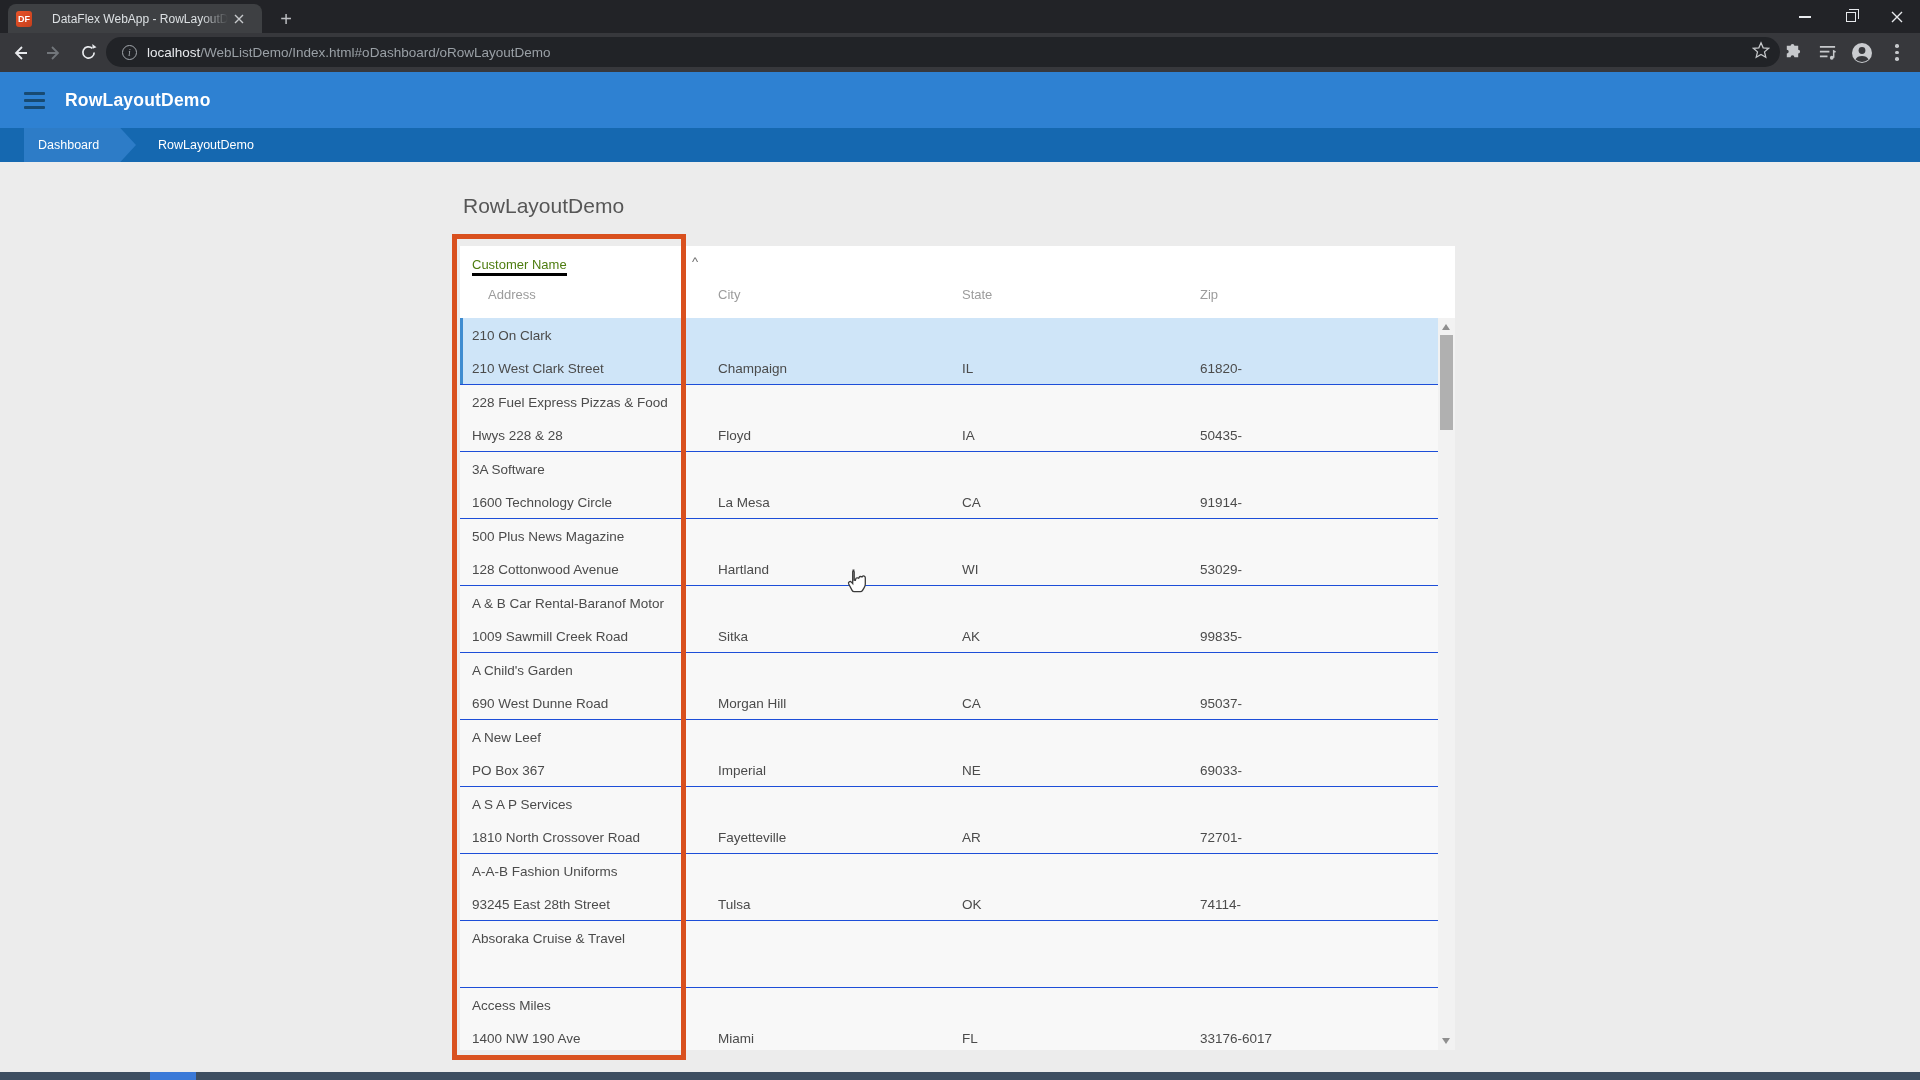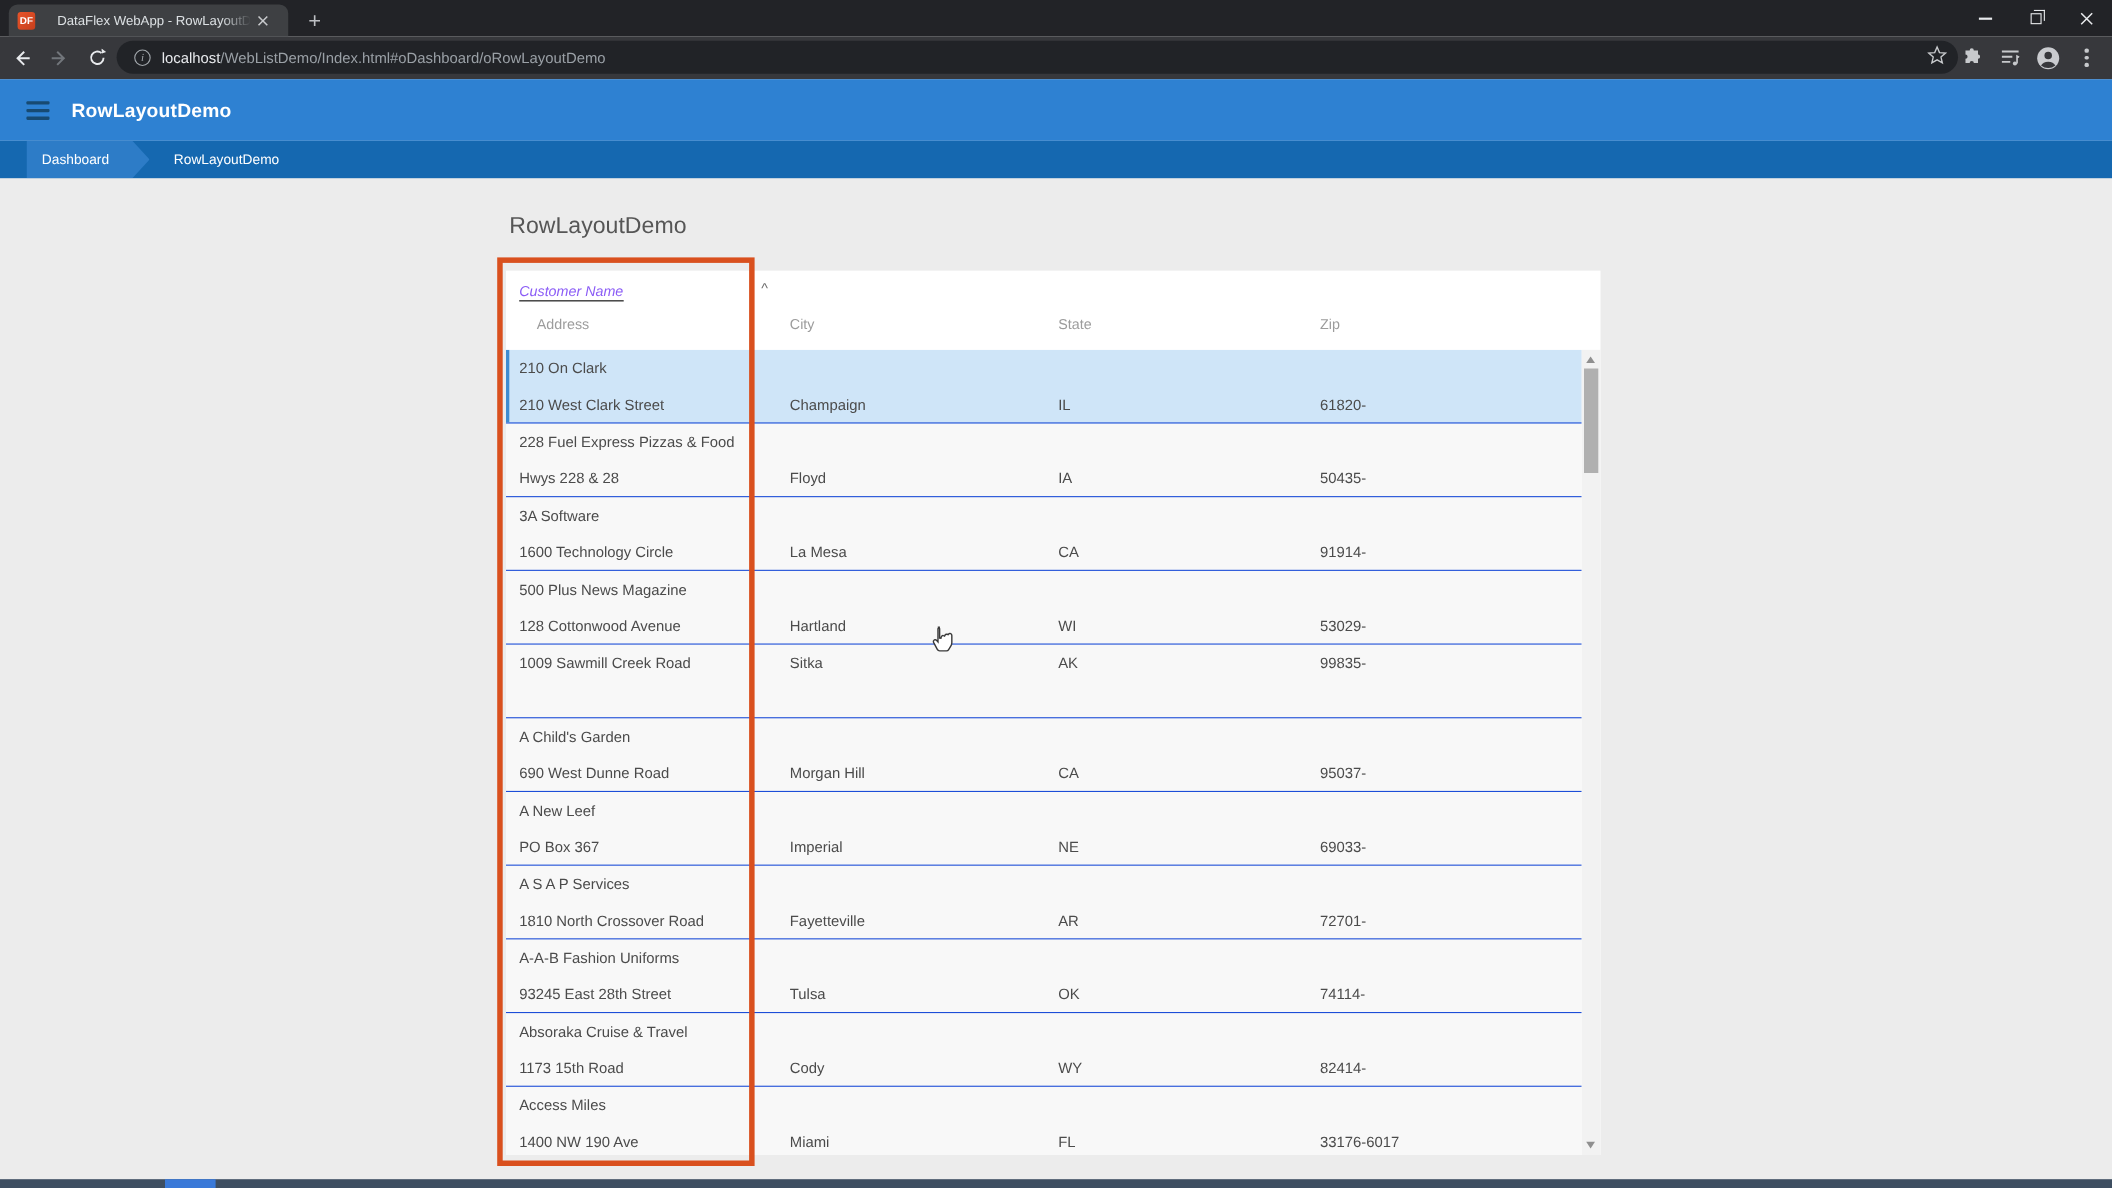--- a/index.html
+++ b/index.html
@@ -48,22 +48,22 @@
   .app-title { color:#fff; font-size:17.5px; font-weight:bold; margin-left:20px; letter-spacing:.2px; }
   .breadcrumb { position:absolute; left:0; top:128px; width:1920px; height:34px; background:var(--breadcrumb-bar,#1568b0);
                 display:flex; align-items:center; color:#fff; font-size:12.5px;padding-left:24px; }
   .crumb-chip { height:34px; width:112px; background:var(--breadcrumb-chip,#2d7cc7); display:flex; align-items:center;
                 padding-left:14px; clip-path:polygon(0 0,86% 0,100% 50%,86% 100%,0 100%); }
   .crumb-current { margin-left:22px; }
 
   
   .page-title { position:absolute; left:463px; top:194px; font-size:21px; color:#565656; }
   .panel { position:absolute; left:460px; top:246px; width:995px; height:804px; background:#fff; }
-  .group-header { position:absolute; left:12px; top:11px; font-size:13px; color:#8b5cf6;
-                  border-bottom:1px solid #000000; padding-bottom:1px;font-style:italic; }
+  .group-header { position:absolute; left:12px; top:11px; font-size:13px; color:#4d7c0f;
+                  border-bottom:3px solid #000000; padding-bottom:1px; }
   .sort-caret { position:absolute; left:232px; top:8px; font-size:13px; color:#6d6d6d; }
   .col-label { position:absolute; top:41px; font-size:13px; color:#9c9c9c; }
   .col-address { left:28px; } .col-city { left:258px; } .col-state { left:502px; } .col-zip { left:740px; }
 
   .rows { position:absolute; left:0; top:72px; width:978px; height:732px; overflow:hidden; background:#f8f8f8; }
   .row-pair { position:relative; width:978px; height:67px; border-bottom:1px solid #1d4ed8; }
   .row-line { position:relative; width:100%; height:33px; }
   .cell { position:absolute; top:50%; transform:translateY(-50%); font-size:13.5px; color:#4b4b4b; white-space:nowrap; }
   .c-name { left:12px; } .c-city { left:258px; } .c-state { left:502px; } .c-zip { left:740px; }
   .row-pair.selected { background:var(--selection-bg,#cfe5f8); }
@@ -238,20 +238,23 @@
         </div>
         <div class="row-line">
           <div class="cell c-name">128 Cottonwood Avenue</div>
           <div class="cell c-city">Hartland</div>
           <div class="cell c-state">WI</div>
           <div class="cell c-zip">53029-</div>
         </div>
       </div>
       <div class="row-pair">
         <div class="row-line">
+          <div class="cell c-name">A &amp; B Car Rental-Baranof Motor</div>
+        </div>
+        <div class="row-line">
           <div class="cell c-name">1009 Sawmill Creek Road</div>
           <div class="cell c-city">Sitka</div>
           <div class="cell c-state">AK</div>
           <div class="cell c-zip">99835-</div>
         </div>
       </div>
       <div class="row-pair">
         <div class="row-line">
           <div class="cell c-name">A Child's Garden</div>
         </div>
@@ -292,26 +295,20 @@
           <div class="cell c-name">93245 East 28th Street</div>
           <div class="cell c-city">Tulsa</div>
           <div class="cell c-state">OK</div>
           <div class="cell c-zip">74114-</div>
         </div>
       </div>
       <div class="row-pair">
         <div class="row-line">
           <div class="cell c-name">Absoraka Cruise &amp; Travel</div>
         </div>
-        <div class="row-line">
-          <div class="cell c-name">1173 15th Road</div>
-          <div class="cell c-city">Cody</div>
-          <div class="cell c-state">WY</div>
-          <div class="cell c-zip">82414-</div>
-        </div>
       </div>
       <div class="row-pair">
         <div class="row-line">
           <div class="cell c-name">Access Miles</div>
         </div>
         <div class="row-line">
           <div class="cell c-name">1400 NW 190 Ave</div>
           <div class="cell c-city">Miami</div>
           <div class="cell c-state">FL</div>
           <div class="cell c-zip">33176-6017</div>

